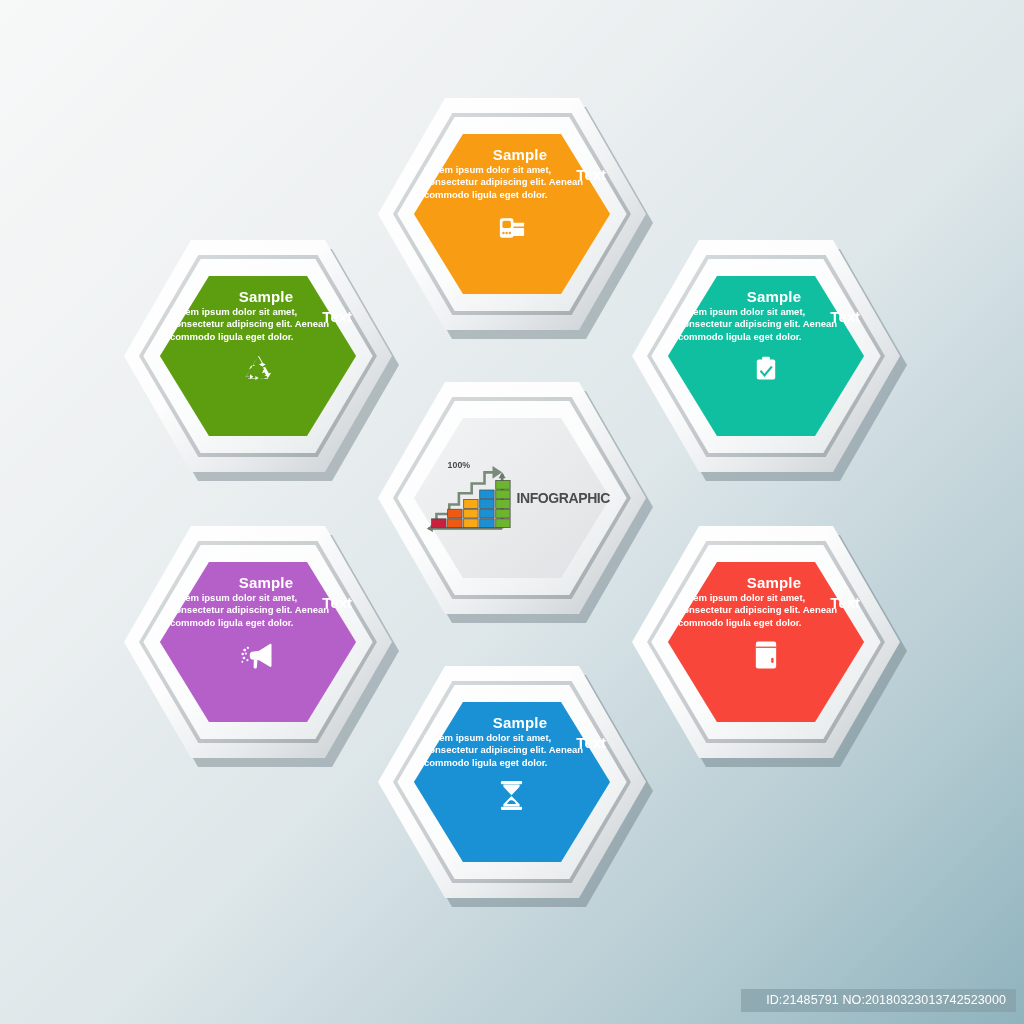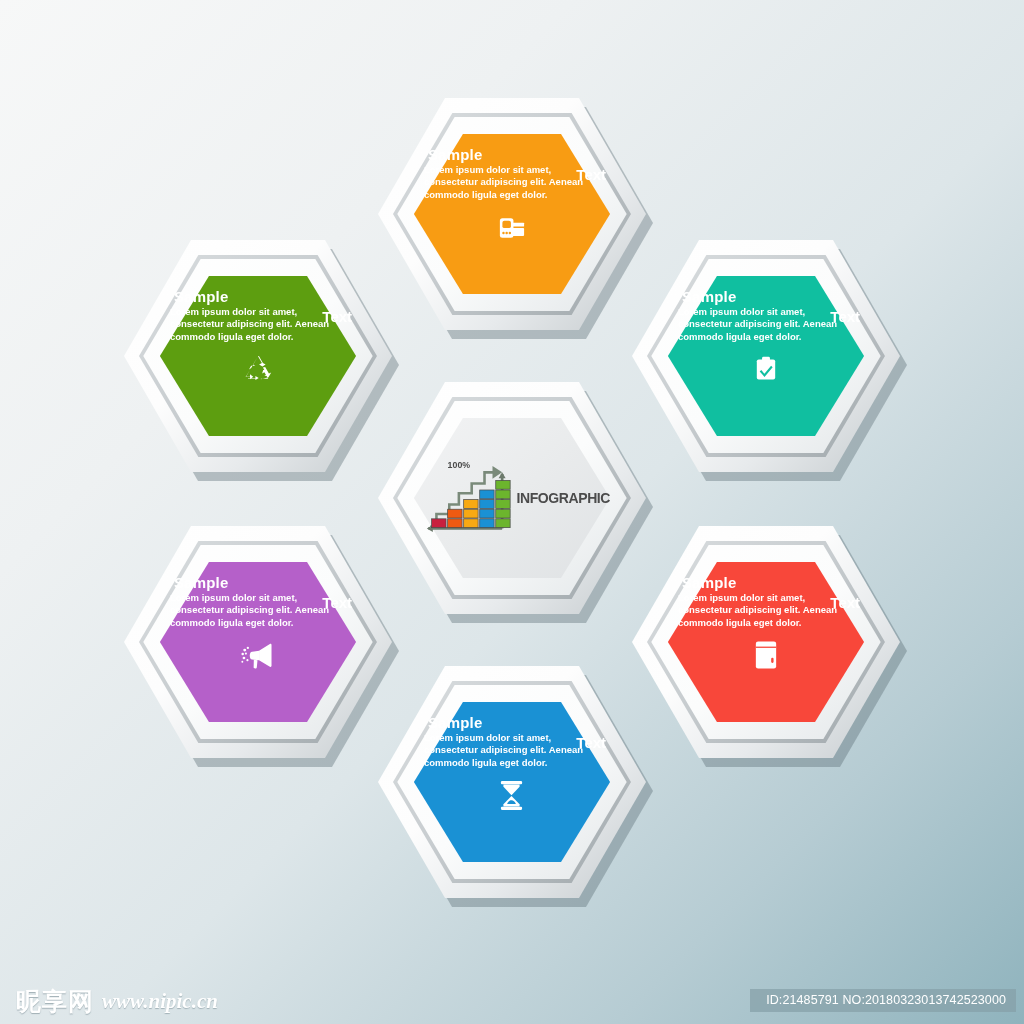--- a/index.html
+++ b/index.html
@@ -95,21 +95,21 @@
 
   .title-row {
     position: relative;
     width: 100%;
     height: 42px;
   }
   .title-sample {
     position: absolute;
     left: 0; right: 12px;
     top: 0;
-    text-align: left;
+    text-align: center;
     color: #ffffff;
     font-weight: bold;
     font-size: 15px;
     letter-spacing: 0.2px;
     transform: translateX(14px);
   }
   .title-text {
     position: absolute;
     right: 4px;
     top: 20px;
@@ -187,21 +187,21 @@
     text-shadow: 0 1px 1px rgba(110,130,138,0.5);
   }
 
   #id-badge {
     position: absolute;
     right: 8px;
     bottom: 12px;
     background: rgba(133,160,168,0.72);
     color: #ffffff;
     font-size: 12.5px;
-    padding: 4px 10px 5px 16px;
+    padding: 4px 10px 5px 25px;
     letter-spacing: 0.1px;
     white-space: nowrap;
   }
 </style>
 </head>
 <body>
 
 <div id="stage">
 
   <div class="hex-cell" style="left:124px; top:240px;">
@@ -389,20 +389,16 @@
       <div class="hex-icon">
         <svg viewBox="0 0 26 32" width="24" height="30" fill="#ffffff">
           <rect x="2" y="1.5" width="22" height="29" rx="2.4"></rect>
           <path d="M2 7.6 L24 7.6" stroke="#f8473a" stroke-width="1.4"></path>
           <rect x="18.6" y="19" width="2.6" height="5.6" rx="1.2" fill="#f8473a"></rect>
         </svg>
       </div>
     </div>
   </div>
 
-  <div id="watermark">
-    <span id="wm-logo">昵享网</span>
-    <span id="wm-url">www.nipic.cn</span>
-  </div>
 
   <div id="id-badge">ID:21485791 NO:20180323013742523000</div>
 
 </div>
 
 </body></html>

